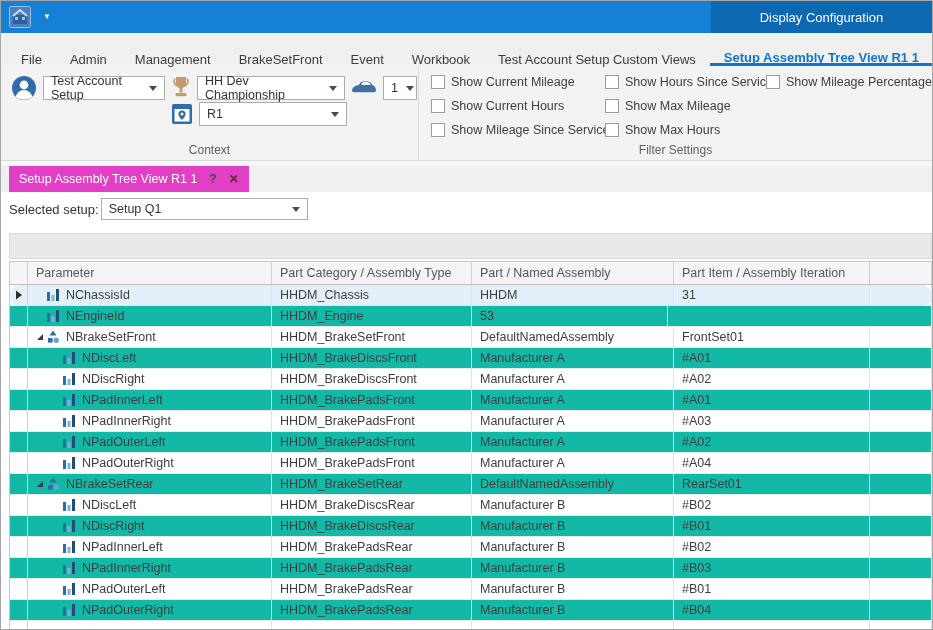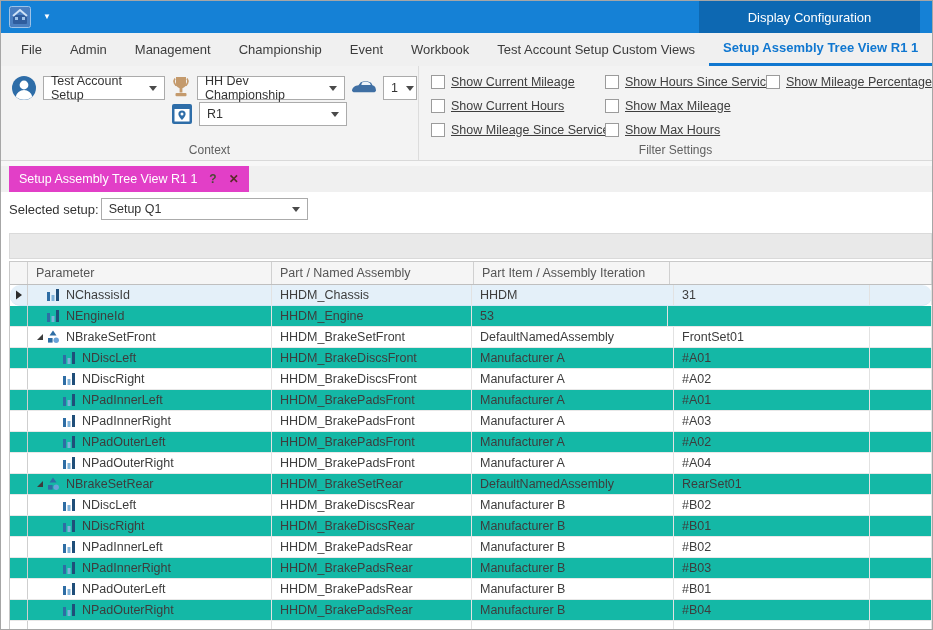--- a/index.html
+++ b/index.html
@@ -9,42 +9,42 @@
     background: #fff; border: 1px solid #a6a6a6;
     font-family: "Liberation Sans", sans-serif; color:#3d3d3d;
     -webkit-font-smoothing: antialiased;
   }
   
   .titlebar { height:32px; background:#1581d6; position:relative; }
   .app-icon { position:absolute; left:8px; top:5px; width:22px; height:22px; }
   .qat-caret { position:absolute; left:42px; top:9px; color:#fff; font-size:8px; line-height:14px; }
   .title-text { position:absolute; left:0; top:0; width:800px; height:32px; line-height:32px;
     text-align:center; color:#fff; font-size:13.5px; }
-  .ctx-header { position:absolute; right:12px; top:0; width:221px; height:32px; background:#0d68b2;
+  .ctx-header { position:absolute; right:0; top:0; width:221px; height:32px; background:#0d68b2;
     color:#fff; font-size:13px; display:flex; align-items:center; justify-content:center; }
   
-  .menubar { height:33px; background:#f0f0f0; display:flex; align-items:stretch; padding:0 6px 0 6px; }
+  .menubar { height:33px; background:#f0f0f0; display:flex; align-items:stretch; padding:10px 6px 0 6px; }
   .menubar .tab { padding:0 14px; line-height:33px; font-size:13px; color:#3c3c3c; white-space:nowrap; }
   .menubar .tab.active { color:#1077d0; font-weight:bold; border-bottom:3px solid #1077d0;
     line-height:30px; margin-left:auto; }
   
   .ribbon { height:95px; background:#f3f3f3; border-bottom:1px solid #d9d9d9; display:flex; }
   .rgroup { position:relative; height:100%; }
   .group-context { width:418px; border-right:1px solid #dcdcdc; }
   .group-filters { flex:1; }
   .group-label { position:absolute; bottom:3px; left:0; right:0; text-align:center;
     font-size:12px; color:#606060;margin-top:36px; }
   .ctx-row1 { position:absolute; top:9px; left:10px; display:flex; align-items:center; gap:6px; }
   .ctx-row2 { position:absolute; top:36px; left:170px; display:flex; align-items:center; gap:6px; }
   .combo { background:#fff; border:1px solid #ababab; height:24px; display:flex; align-items:center;
     justify-content:space-between; padding:4px 7px; font-size:12.5px; color:#333; }
   .combo .caret { width:0; height:0; border-left:4px solid transparent; border-right:4px solid transparent;
     border-top:5px solid #4a4a4a; margin-left:8px; }
   .w122 { width:122px; } .w148 { width:148px;gap:24px; } .w34 { width:34px; } .w207 { width:207px; height:22px; }
-  .cb-col { position:absolute; top:9px; display:flex; flex-direction:column; gap:10px;text-decoration:underline; }
+  .cb-col { position:absolute; top:9px; display:flex; flex-direction:column; gap:10px; }
   .cb-col1 { left:12px; } .cb-col2 { left:186px; } .cb-col3 { left:347px; }
   .cb { display:flex; align-items:center; gap:6px; height:14px; }
   .cb .box { width:14px; height:14px; background:#fff; border:1px solid #9b9b9b; flex:none; }
   .cb .cb-label { font-size:12.5px; color:#404040; white-space:nowrap; }
   
   .tabgap { height:5px; background:#f7f7f7; }
   .tabstrip { height:26px; background:#f0f0f0; display:flex; padding-left:8px; }
   .doc-tab { height:26px; background:#e23fc7; color:#fff; display:flex; align-items:center;
     padding:0 10px; font-size:12.5px; gap:12px; }
   .doc-tab .helpx { font-size:12px; font-weight:bold; }
@@ -90,21 +90,21 @@
       <rect x="13" y="11" width="3" height="3" fill="#9ec3e8"></rect>
     </svg>
     <span class="qat-caret">▼</span>
     <div class="ctx-header">Display Configuration</div>
   </div>
 
   <div class="menubar">
       <div class="tab">File</div>
       <div class="tab">Admin</div>
       <div class="tab">Management</div>
-      <div class="tab">Championship</div>
+      <div class="tab">BrakeSetFront</div>
       <div class="tab">Event</div>
       <div class="tab">Workbook</div>
       <div class="tab">Test Account Setup Custom Views</div>
       <div class="tab active">Setup Assembly Tree View R1 1</div>
     </div>
 
   <div class="ribbon">
     <div class="rgroup group-context">
       <div class="ctx-row1">
         <svg width="26" height="26" viewBox="0 0 26 26">
@@ -207,20 +207,21 @@
         <span class="caret"></span>
       </div>
     </div>
 
     <div class="groupband"></div>
 
     <div class="grid">
       <div class="grid-header">
         <div class="hcell gutter"></div>
         <div class="hcell c1">Parameter</div>
+        <div class="hcell c2">Part Category / Assembly Type</div>
         <div class="hcell c3">Part / Named Assembly</div>
         <div class="hcell c4">Part Item / Assembly Iteration</div>
         <div class="hcell c5"></div>
       </div>
       <div id="grid-body">
           <div class="grow selected">
     <div class="cell gutter">
       <svg class="row-indicator" viewBox="0 0 8 10">
         <polygon points="1,0.5 7,5 1,9.5" fill="#2b2b2b"></polygon>
       </svg>

